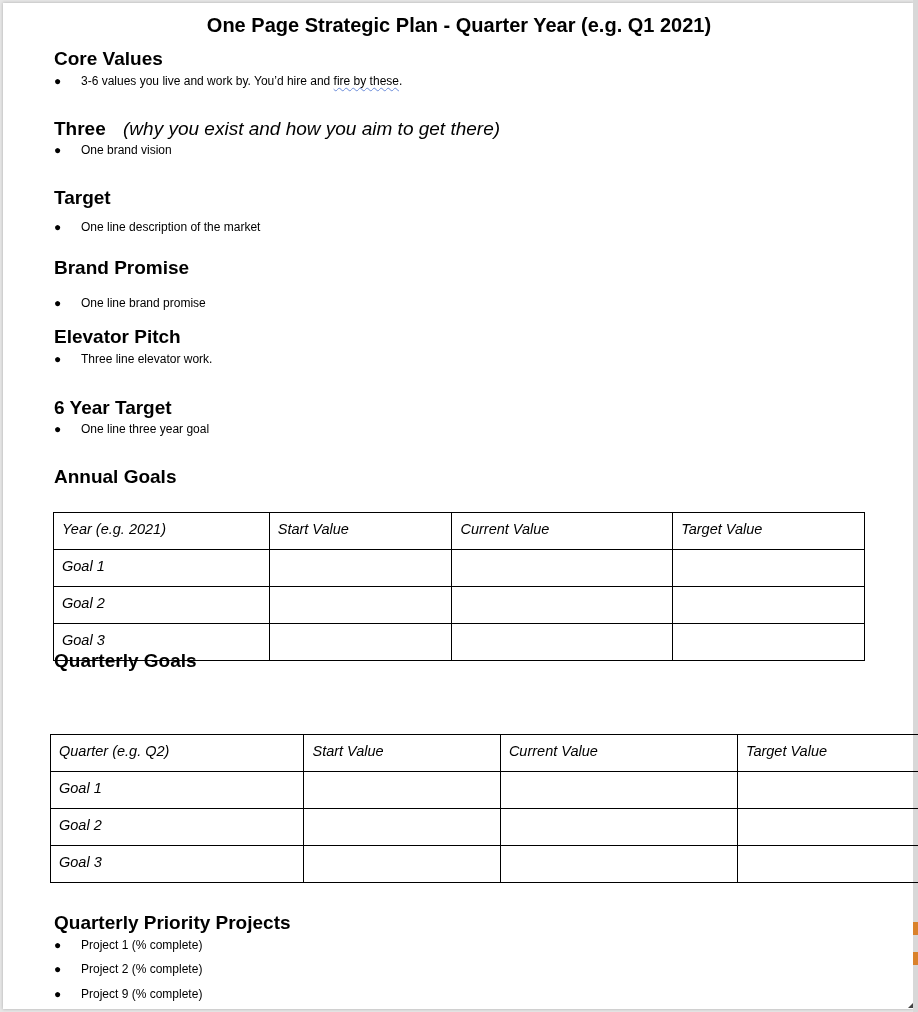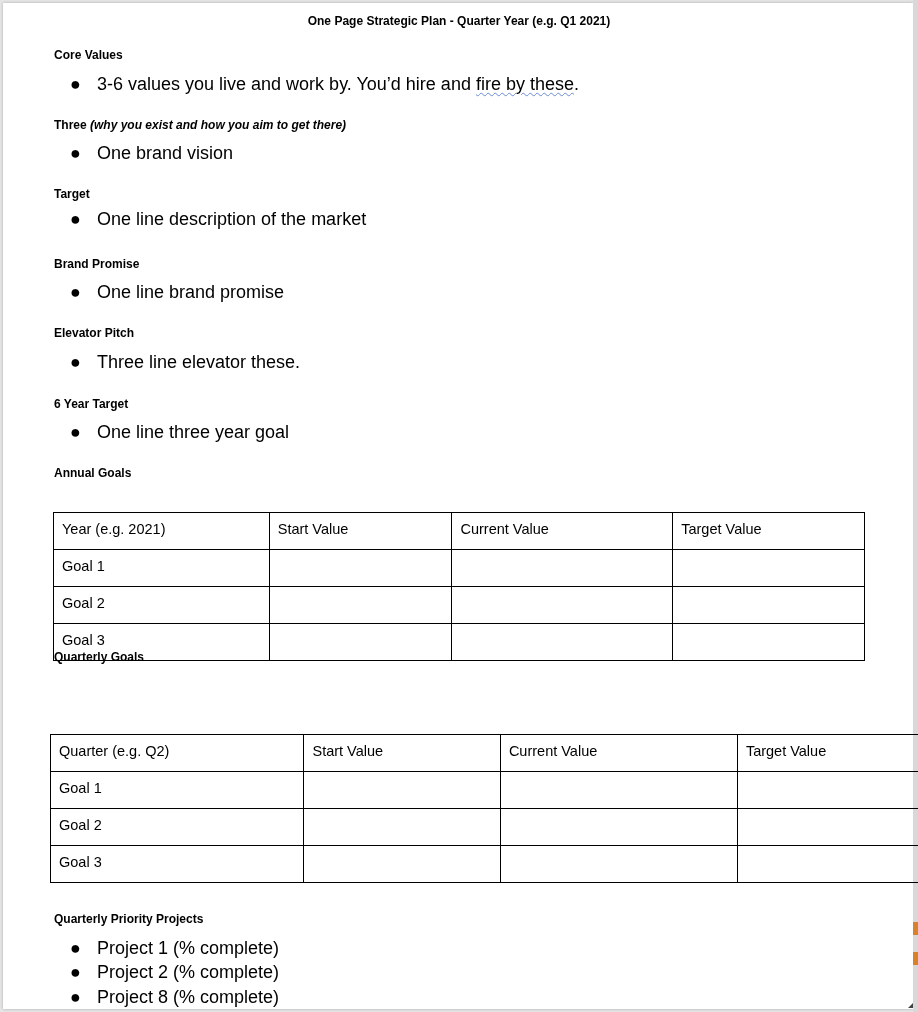--- a/index.html
+++ b/index.html
@@ -15,41 +15,41 @@
     background: #fff;
     box-shadow: 0 0 3px rgba(0,0,0,0.25);
     overflow: hidden;
   }
   .scroll-edge {
     position: absolute; right: 0; top: 0; width: 5px; height: 1012px;
     background: #d8d8d8;
   }
   .title {
     position: absolute; left: 0; width: 918px; top: 14px;
-    text-align: center; font-weight: bold; font-size: 12px;
+    text-align: center; font-weight: bold; font-size: 20px;
   }
   .h {
-    position: absolute; left: 54px; font-weight: bold; font-size: 12px;
+    position: absolute; left: 54px; font-weight: bold; font-size: 19px;
   }
-  .h .sub { font-weight: bold; font-style: italic; }
+  .h .sub { font-weight: normal; font-style: italic; margin-left: 12px; }
   .li {
-    position: absolute; left: 54px; font-size: 18px; white-space: nowrap; margin-left: 16px;
+    position: absolute; left: 54px; font-size: 12px; white-space: nowrap;
   }
   .li .bullet { display: inline-block; width: 27px; }
   .squiggle {
     text-decoration: underline wavy #6b8cd8;
     text-decoration-thickness: 1px;
     text-underline-offset: 2px;
   }
   table.goals {
     position: absolute; border-collapse: collapse; font-size: 14.5px;
   }
   table.goals td {
     border: 1.5px solid #000; height: 37px; padding: 0 0 0 8px;
-    vertical-align: top; padding-top: 8px; box-sizing: border-box;
+    vertical-align: top; padding-top: 8px; box-sizing: border-box; font-style: italic;
   }
   .tab-mark {
     position: absolute; right: 0; width: 5px; height: 13px; background: #d9822b;
   }
   .grip {
     position: absolute; right: 5px; bottom: 4px; width: 0; height: 0;
     border-left: 5px solid transparent; border-bottom: 5px solid #444;
   }
 </style>
 </head>
@@ -66,32 +66,32 @@
 </div>
 
 <div class="h" style="top:118px">
   <span>Three</span> <span class="sub">(why you exist and how you aim to get there)</span>
 </div>
 <div class="li" style="top:143px">
   <span class="bullet">●</span><span>One brand vision</span>
 </div>
 
 <div class="h" style="top:187px">Target</div>
-<div class="li" style="top:209px">
+<div class="li" style="top:220px">
   <span class="bullet">●</span><span>One line description of the market</span>
 </div>
 
 <div class="h" style="top:257px">Brand Promise</div>
-<div class="li" style="top:282px">
+<div class="li" style="top:296px">
   <span class="bullet">●</span><span>One line brand promise</span>
 </div>
 
 <div class="h" style="top:326px">Elevator Pitch</div>
 <div class="li" style="top:352px">
-  <span class="bullet">●</span><span>Three line elevator these.</span>
+  <span class="bullet">●</span><span>Three line elevator work.</span>
 </div>
 
 <div class="h" style="top:397px">6 Year Target</div>
 <div class="li" style="top:422px">
   <span class="bullet">●</span><span>One line three year goal</span>
 </div>
 
 <div class="h" style="top:466px">Annual Goals</div>
 <table class="goals" style="left:53px; top:512px; width:812px;">
   <colgroup>
@@ -165,18 +165,18 @@
   </table>
 
 <div class="h" style="top:912px">Quarterly Priority Projects</div>
 <div class="li" style="top:938px">
   <span class="bullet">●</span><span>Project 1 (% complete)</span>
 </div>
 <div class="li" style="top:962px">
   <span class="bullet">●</span><span>Project 2 (% complete)</span>
 </div>
 <div class="li" style="top:987px">
-  <span class="bullet">●</span><span>Project 8 (% complete)</span>
+  <span class="bullet">●</span><span>Project 9 (% complete)</span>
 </div>
 
 <div class="tab-mark" style="top:922px"></div>
 <div class="tab-mark" style="top:952px"></div>
 <div class="grip"></div>
 
 </body></html>

